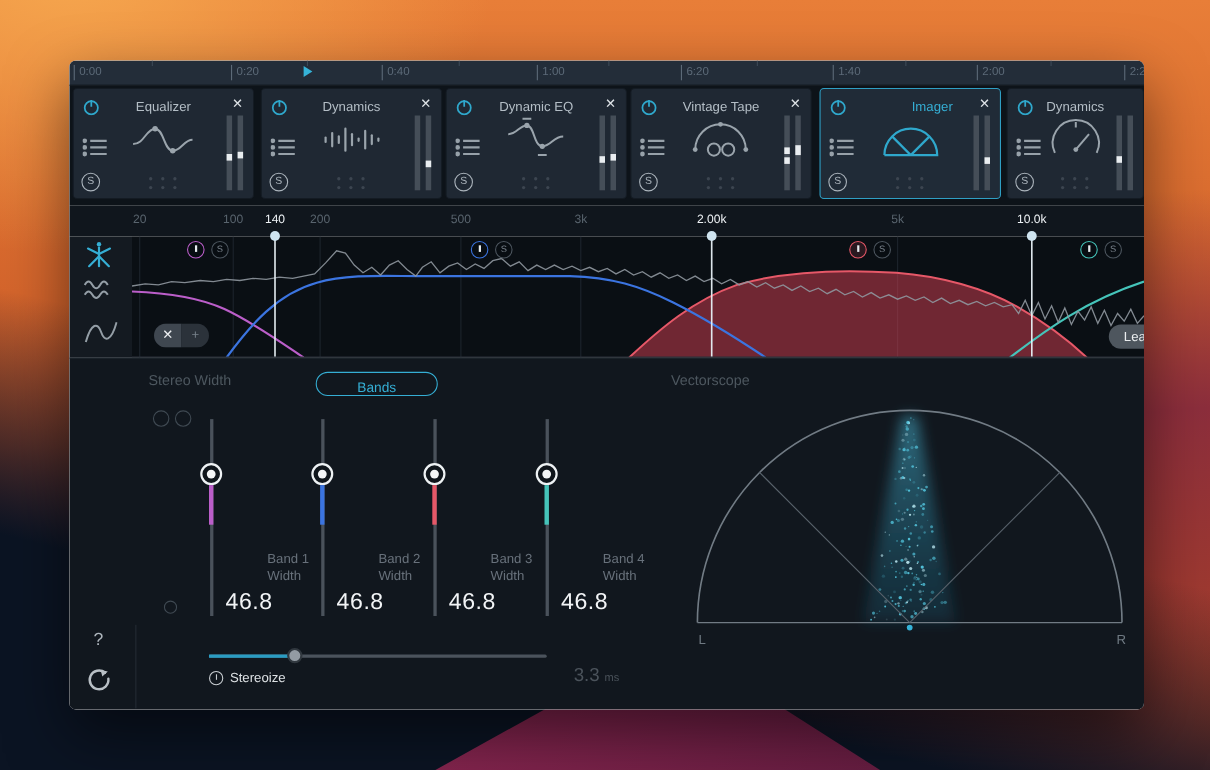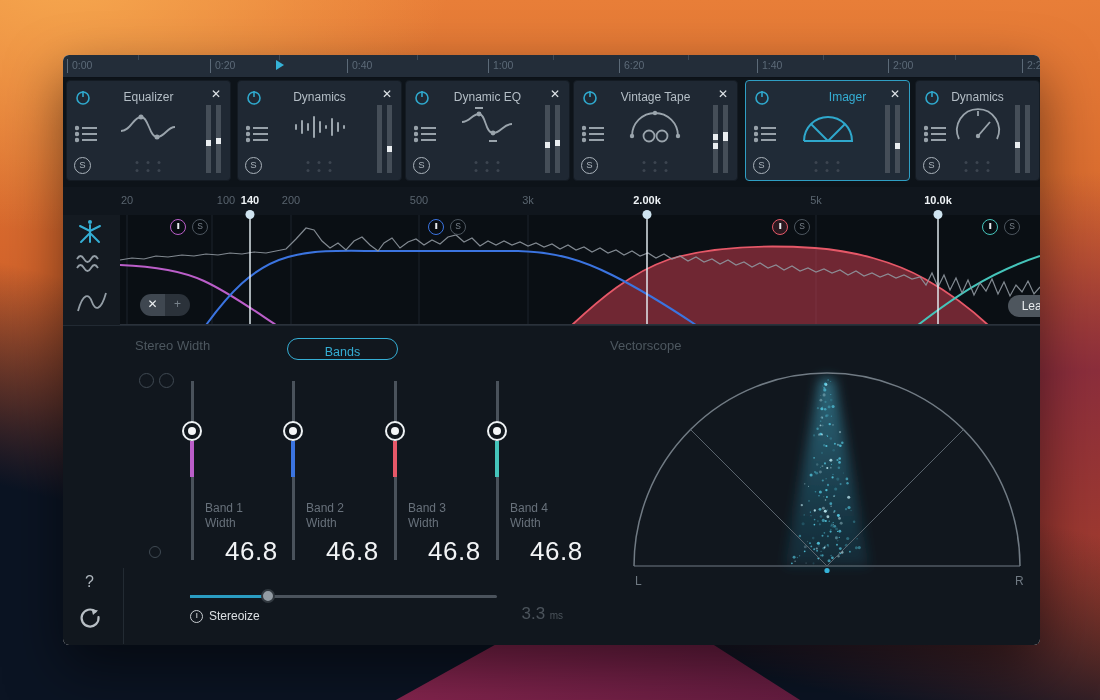--- a/index.html
+++ b/index.html
@@ -52,21 +52,21 @@
     width:27px; height:11px; display:grid; grid-template-columns:repeat(3,1fr); gap:4px 6px; }
   .card .grip i { width:3px; height:3px; border-radius:50%; background:#3c4550; }
   .card .meters { position:absolute; right:9px; top:24px; width:15px; height:68px; }
   .card .mbar { position:absolute; top:0; width:5px; height:68px; background:#454e58; }
   .card .mbar.l { left:0; } .card .mbar.r { right:0; }
   .card .mbar b { position:absolute; left:0; width:5px; height:6px; background:#e9edf0; }
 
   
   .ruler { position:absolute; left:0; top:132px; width:977px; height:28px; background:#10161d; }
   .f-tick { position:absolute; top:7px; transform:translateX(-50%); font-size:11px; color:#59646e; }
-  .f-tick.xo { color:#eef2f5; font-weight:700; }
+  .f-tick.xo { color:#eef2f5; font-weight:400; }
   .xdot { position:absolute; width:9px; height:9px; border-radius:50%; background:#cfe4f0; top:155px;
     transform:translateX(-50%); z-index:5; }
   .graph { position:absolute; left:57px; top:160px; width:920px; height:110px; background:#0a0f14; }
   .graph-left { position:absolute; left:0; top:160px; width:57px; height:110px; background:#141a21; }
   .view-ic { position:absolute; left:12px; }
 
   .chip { position:absolute; width:16px; height:16px; border-radius:50%; border:1.5px solid #4d565f;
     background:rgba(5,10,14,.4); z-index:4; }
   .chip .pline { position:absolute; left:50%; top:3px; width:1.5px; height:6px; background:#e6ebee;
     transform:translateX(-50%); }
@@ -97,22 +97,22 @@
   .wslider { position:absolute; top:0; }
   .wslider .track { position:absolute; top:55px; width:3px; height:179px; background:#4a525b;
     left:-1.5px; }
   .wslider .seg { position:absolute; top:115px; width:4px; height:36px; left:-2px; }
   .wslider .handle { position:absolute; top:95px; left:-10px; width:20px; height:20px; border-radius:50%;
     border:2px solid #eef2f4; background:#10161c; }
   .wslider .handle i { position:absolute; left:50%; top:50%; width:8px; height:8px; border-radius:50%;
     background:#f4f6f7; transform:translate(-50%,-50%); }
 
   .band-info { position:absolute; top:175px; width:90px; }
-  .band-info .l1, .band-info .l2 { font-size:12px; color:#68717b; line-height:15px; }
-  .band-info .val { margin-top:5px; font-size:26px; color:#f2f4f6; letter-spacing:.5px;margin-left:20px; }
+  .band-info .l1, .band-info .l2 { font-size:12px; color:#68717b; line-height:15px;margin-left:38px; }
+  .band-info .val { margin-top:5px; font-size:21px; color:#f2f4f6; letter-spacing:.5px; }
 
   .st-track { position:absolute; left:127px; top:269px; width:307px; height:3px; background:#4b535c;
     border-radius:2px; }
   .st-fill { position:absolute; left:0; top:0; width:78px; height:3px; background:#2a9cc2; }
   .st-handle { position:absolute; left:198px; top:263px; width:14px; height:14px; border-radius:50%;
     background:#939ba3; border:2px solid #31383f; }
   .st-label { position:absolute; left:127px; top:283px; display:flex; gap:6px; align-items:center;
     font-size:12px; color:#dce0e3; }
   .st-pwr { width:13px; height:13px; border-radius:50%; border:1.3px solid #c9ced2; position:relative; }
   .st-pwr i { position:absolute; left:50%; top:2px; width:1.4px; height:5px; background:#c9ced2;
@@ -431,21 +431,21 @@
           <i class="mbar l">
               <b style="top:55%"></b>
             </i>
             <i class="mbar r"></i>
           </span>
       </div>
     </div>
 
     <div class="ruler">
       <span class="f-tick" style="left:64px">20</span>
-      <span class="f-tick" style="left:163px">100</span>
+      <span class="f-tick" style="left:149px">100</span>
       <span class="f-tick xo" style="left:187px">140</span>
       <span class="f-tick" style="left:228px">200</span>
       <span class="f-tick" style="left:356px">500</span>
       <span class="f-tick" style="left:465px">3k</span>
       <span class="f-tick xo" style="left:584px">2.00k</span>
       <span class="f-tick" style="left:753px">5k</span>
       <span class="f-tick xo" style="left:875px">10.0k</span>
     </div>
     <div class="xdot" style="left:187px"></div>
     <div class="xdot" style="left:584px"></div>

